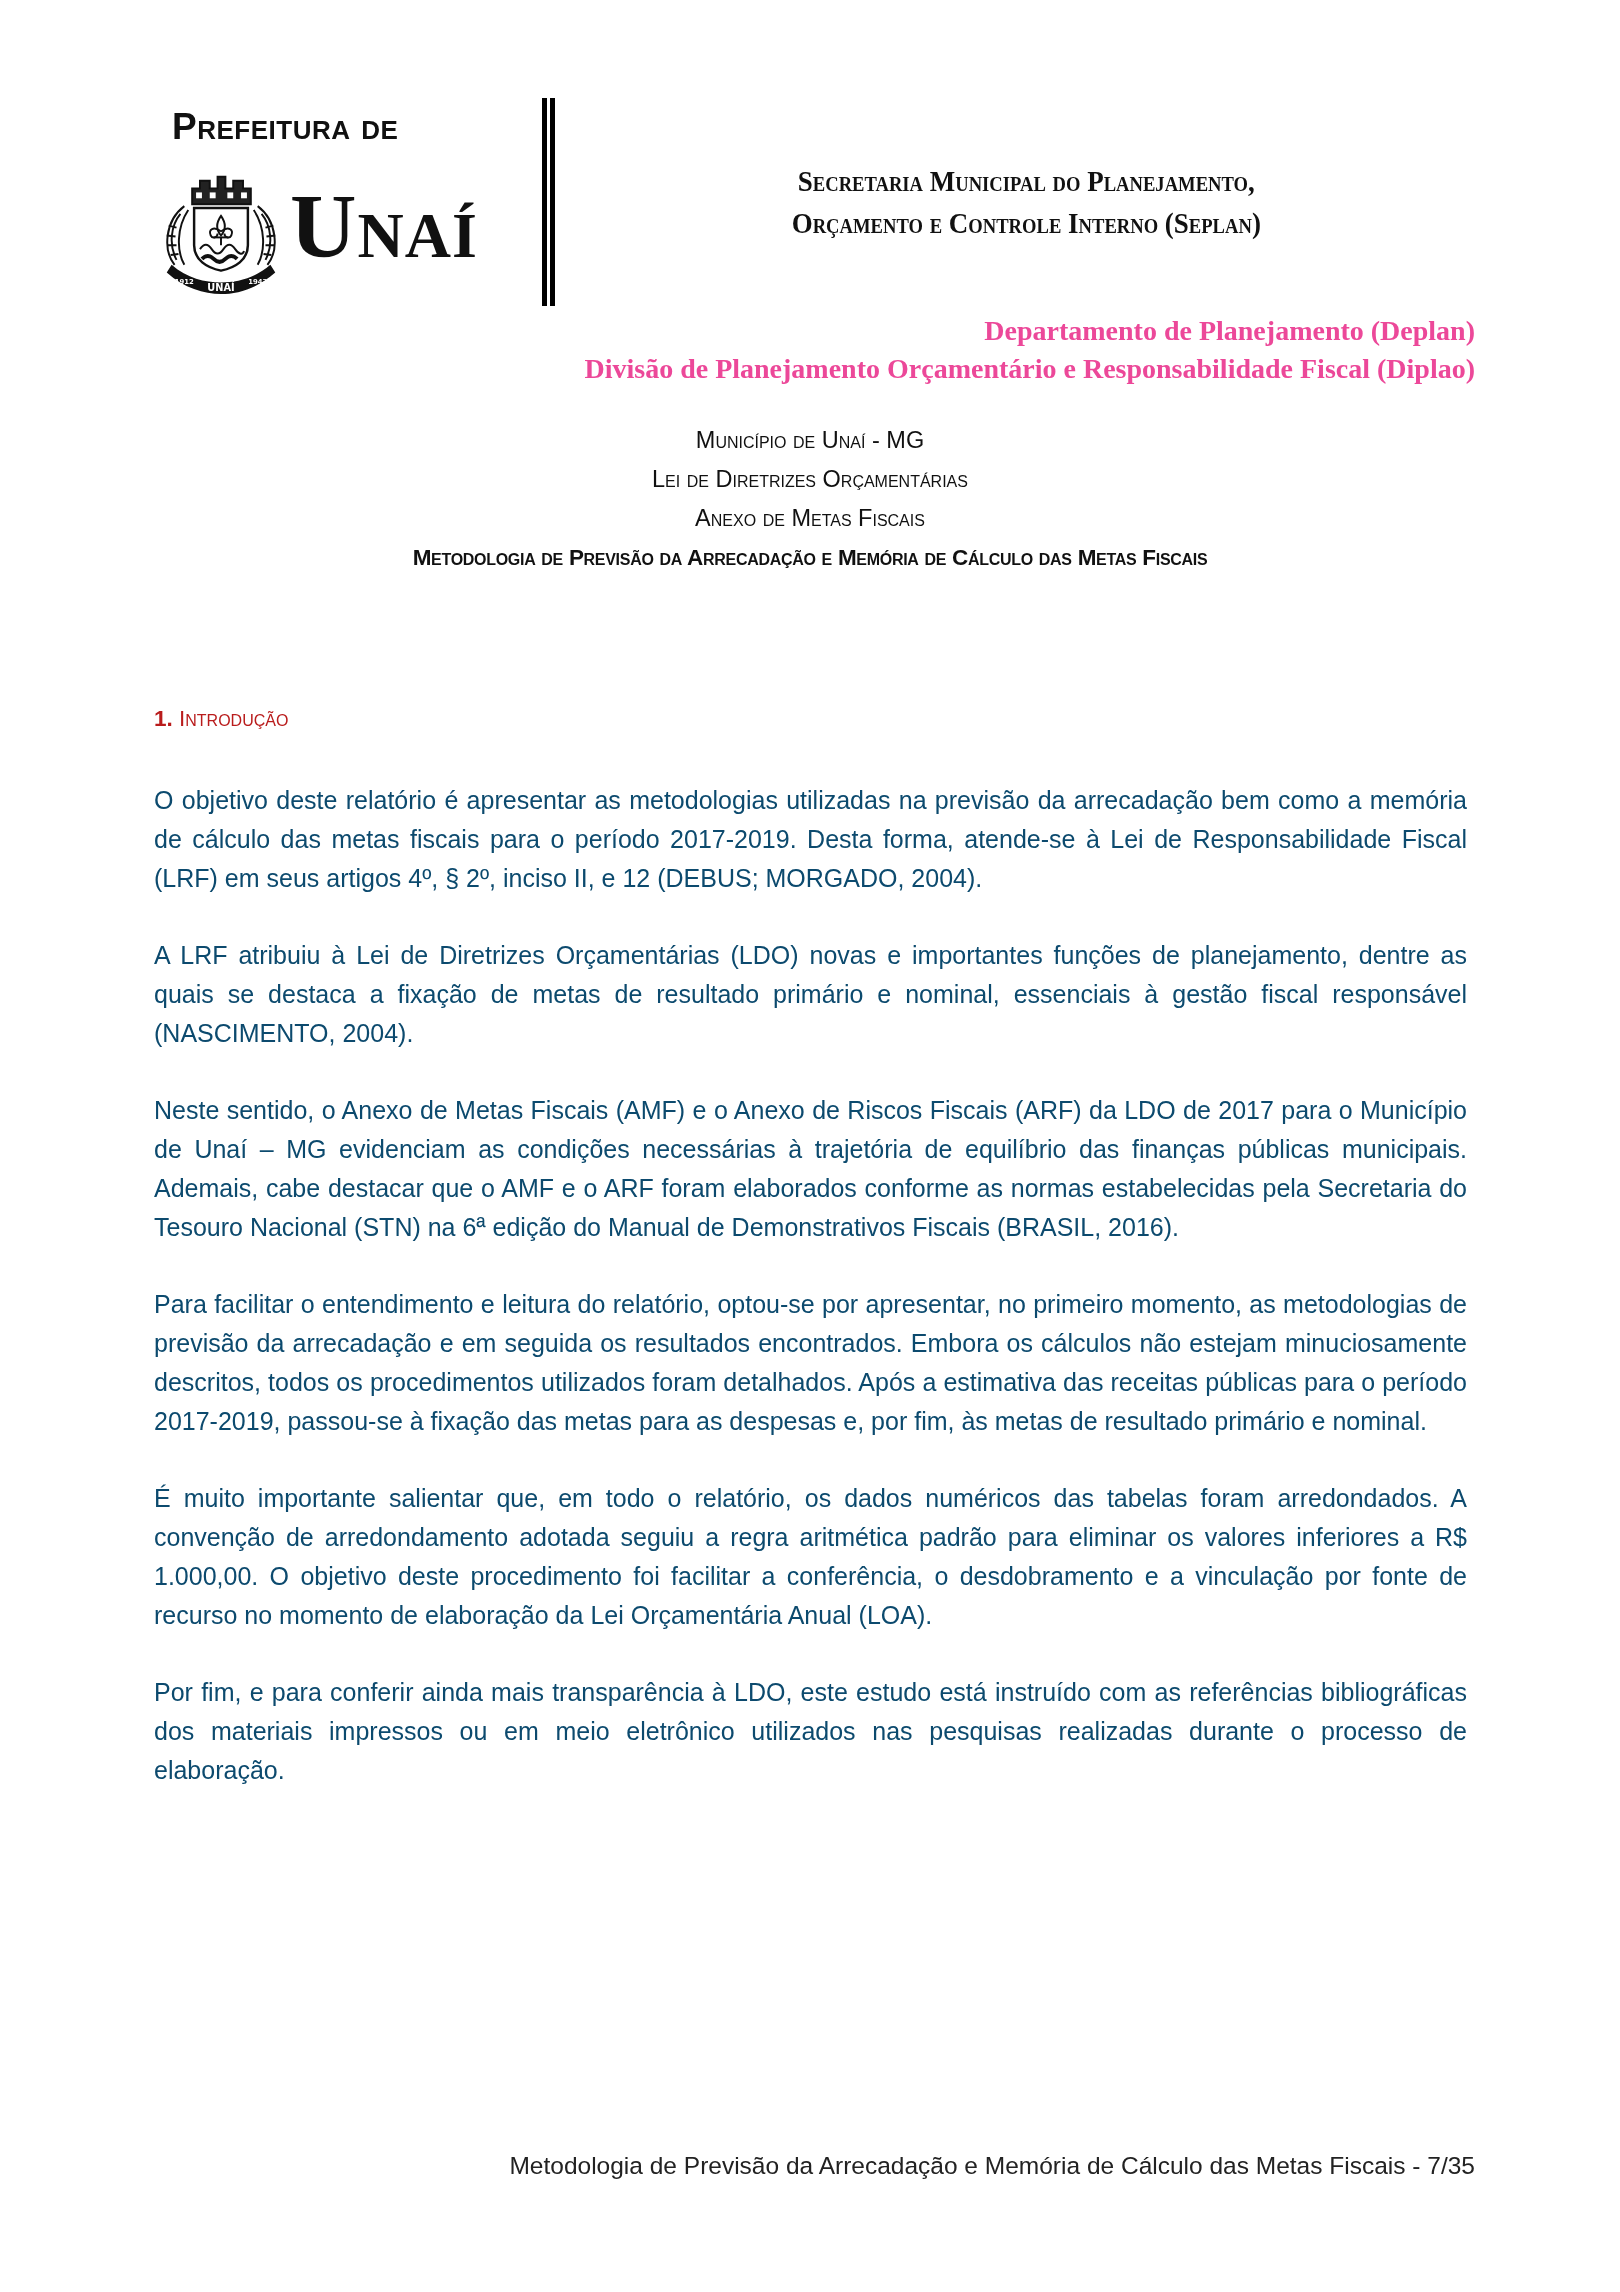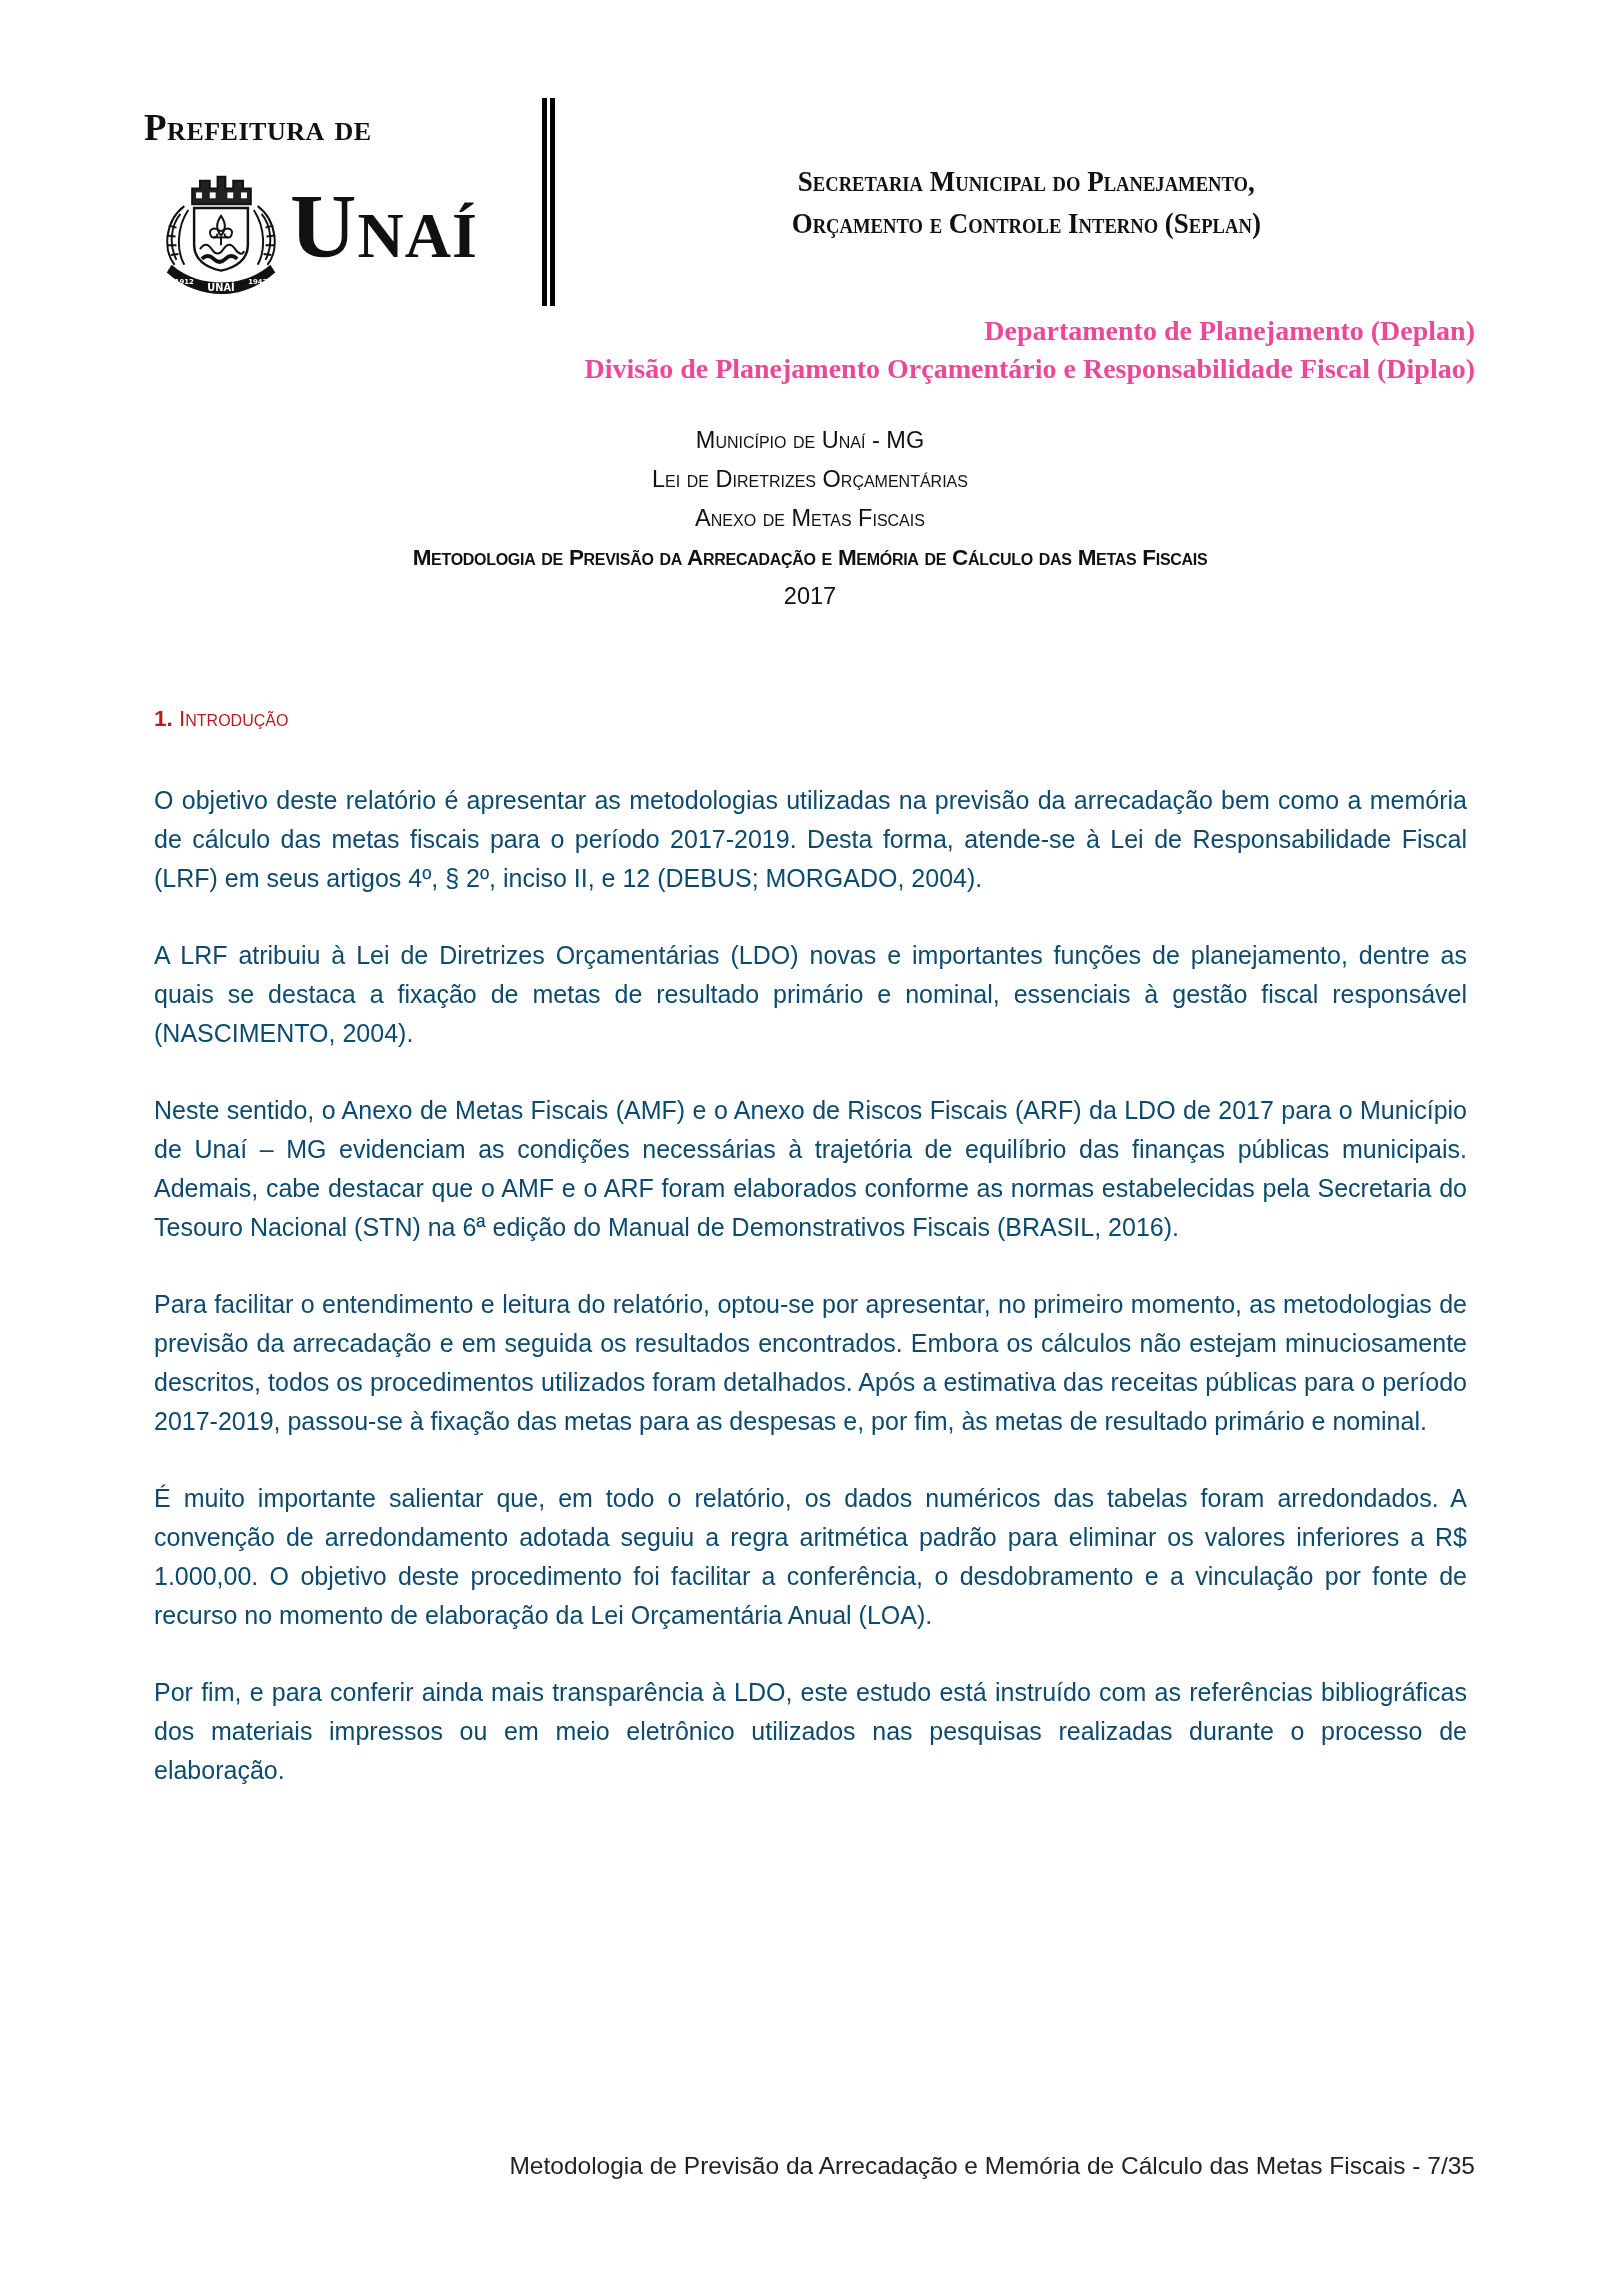--- a/index.html
+++ b/index.html
@@ -18,23 +18,23 @@
 
     
     .letterhead {
       position: absolute;
       left: 0; top: 0;
       width: 1620px;
       height: 323px;
     }
     .logo-title {
       position: absolute;
-      left: 144px;
+      left: 172px;
       top: 106px;
-      font-family: Liberation Serif, serif;
+      font-family: Liberation Sans, sans-serif;
       font-weight: bold;
       font-size: 37px;
       letter-spacing: 0.5px;
       color: #111;
       font-variant: small-caps;
       white-space: nowrap;
     }
     .crest {
       position: absolute;
       left: 155px;
@@ -226,21 +226,20 @@
     <div>Departamento de Planejamento (Deplan)</div>
     <div>Divisão de Planejamento Orçamentário e Responsabilidade Fiscal (Diplao)</div>
   </div>
 </header>
 
 <section class="title-block">
   <div class="t-line">Município de Unaí - MG</div>
   <div class="t-line">Lei de Diretrizes Orçamentárias</div>
   <div class="t-line">Anexo de Metas Fiscais</div>
   <div class="t-line t-bold">Metodologia de Previsão da Arrecadação e Memória de Cálculo das Metas Fiscais</div>
-  <div class="t-line t-year">2017</div>
 </section>
 
 <h2 class="section-heading" style="margin:0;font-weight:normal;">
   <span class="num">1.</span>
   <span>Introdução</span>
 </h2>
 
 <main class="body-text">
   <p>O objetivo deste relatório é apresentar as metodologias utilizadas na previsão da arrecadação bem como a memória de cálculo das metas fiscais para o período 2017-2019. Desta forma, atende-se à Lei de Responsabilidade Fiscal (LRF) em seus artigos 4º, § 2º, inciso II, e 12 (DEBUS; MORGADO, 2004).</p>
   <p>A LRF atribuiu à Lei de Diretrizes Orçamentárias (LDO) novas e importantes funções de planejamento, dentre as quais se destaca a fixação de metas de resultado primário e nominal, essenciais à gestão fiscal responsável (NASCIMENTO, 2004).</p>

